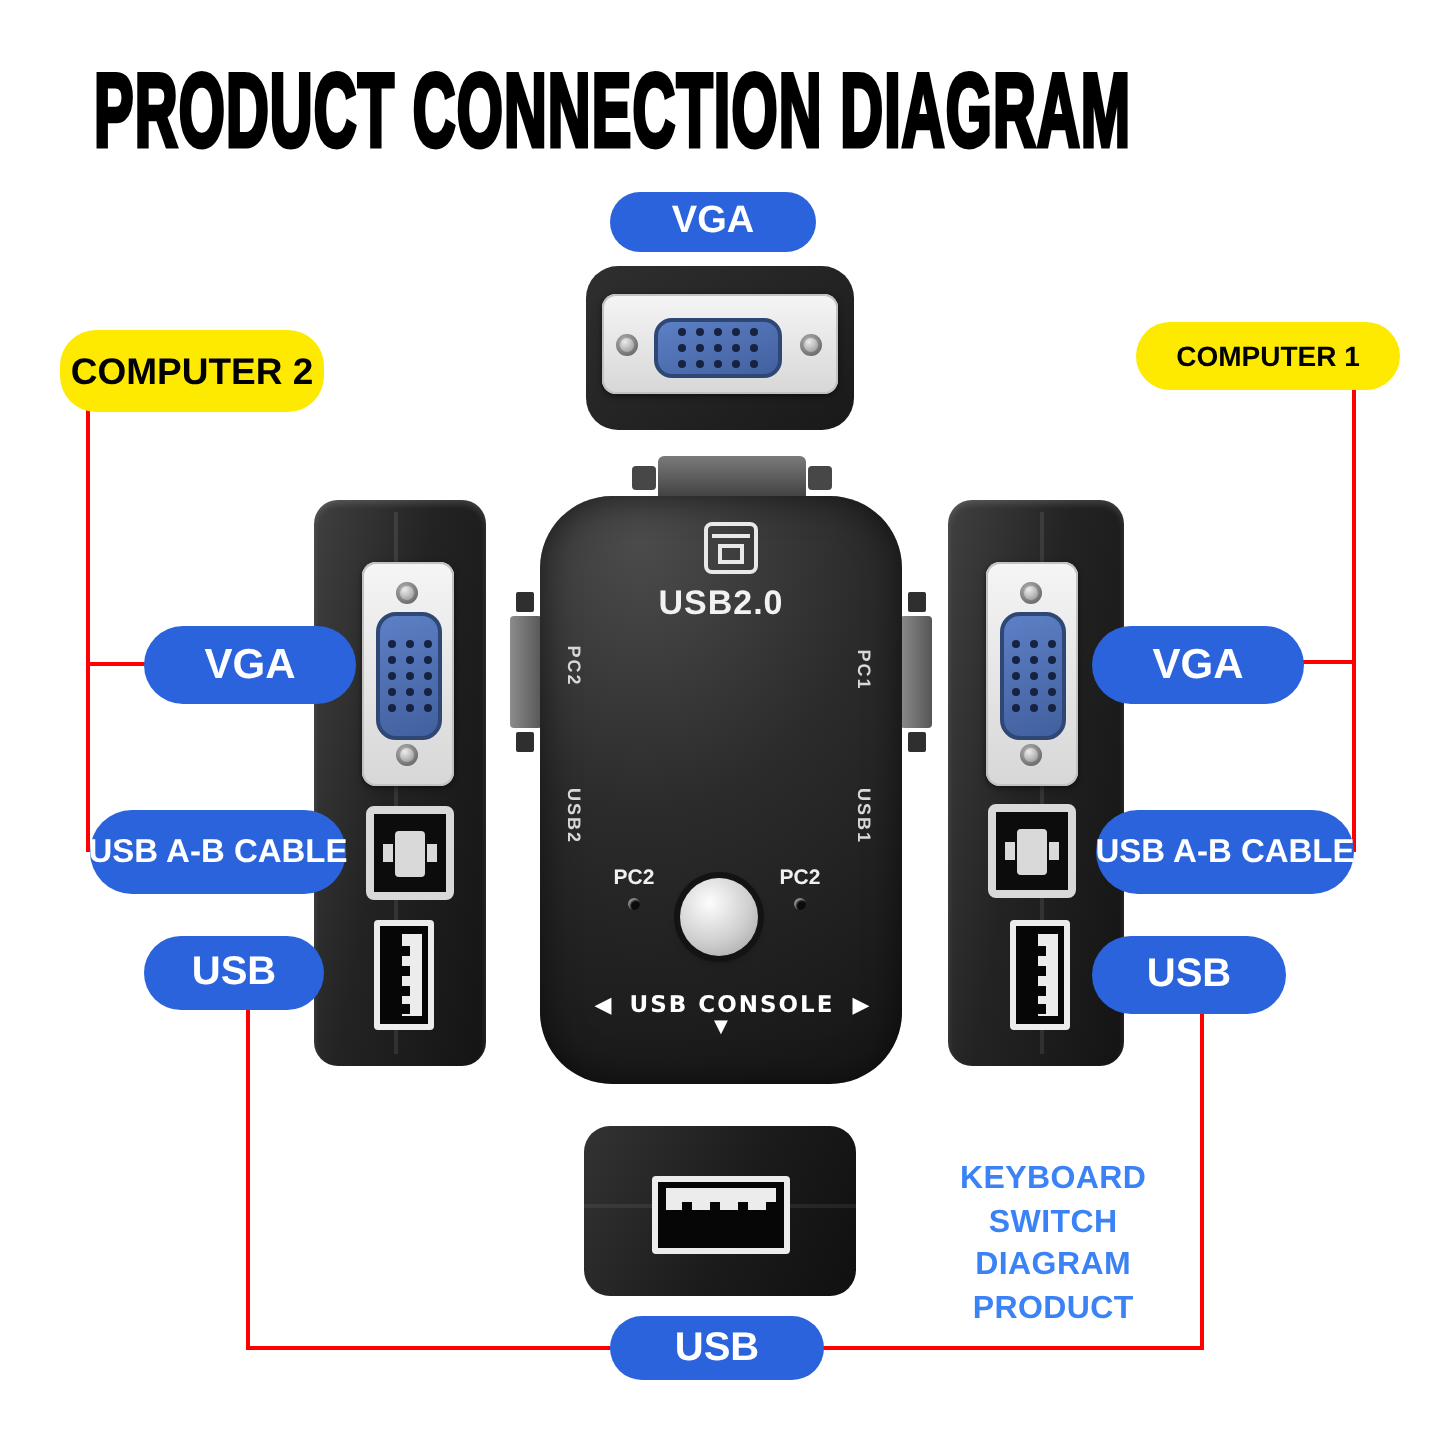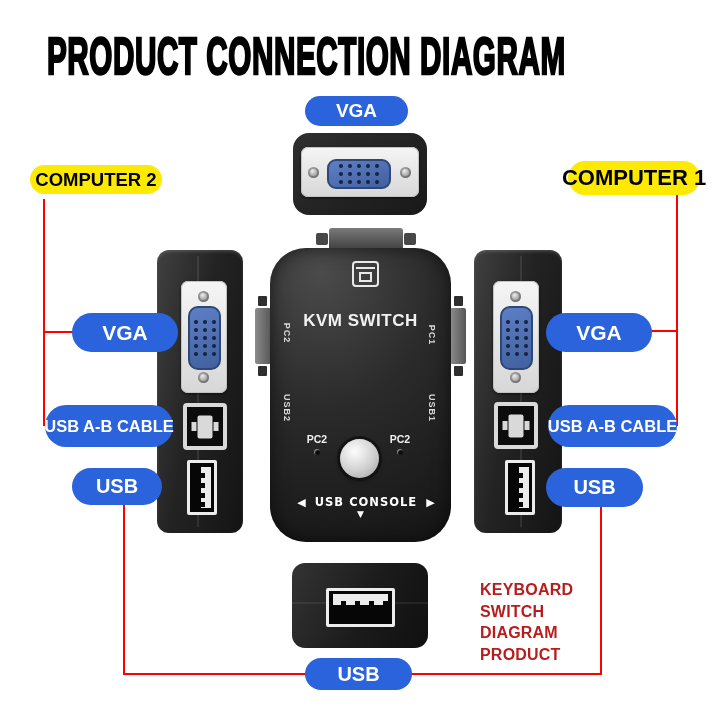--- a/index.html
+++ b/index.html
@@ -109,21 +109,21 @@
 
   
   .hub {
     position:absolute; left:292px; top:563px; width:136px; height:85px; border-radius:13px;
     background:linear-gradient(115deg,#333333,#1b1b1b 55%,#101010);
   }
   .hub .hseam { position:absolute; top:39px; height:2px; width:36px; background:rgba(255,255,255,.07); }
 
   
   .periph { position:absolute; left:480px; top:579px; }
-  .periph div { font-size:16px; font-weight:bold; color:#b91c1c; line-height:21.5px; letter-spacing:.2px; }
+  .periph div { font-size:16px; font-weight:bold; color:#3b82f6; line-height:21.5px; letter-spacing:.2px;text-align:center; }
 </style>
 </head>
 <body>
 
 <div class="stage">
 
   <div class="title">PRODUCT CONNECTION DIAGRAM</div>
 
   <div class="rl" style="left:43px;top:199px;width:2px;height:227px;"></div>
   <div class="rl" style="left:43px;top:331px;width:31px;height:2px;"></div>
@@ -243,21 +243,21 @@
 
   <div class="kvm-topconn" style="left:329px;top:228px;width:74px;height:22px;"></div>
   <div class="topconn-tab" style="left:316px;top:233px;width:12px;height:12px;"></div>
   <div class="topconn-tab" style="left:404px;top:233px;width:12px;height:12px;"></div>
   <div class="kvm"></div>
 
   <div class="mon">
       <div class="bar"></div>
       <div class="scr"></div>
     </div>
-  <div class="kvm-name" style="top:311px;">KVM SWITCH</div>
+  <div class="kvm-name" style="top:292px;">USB2.0</div>
 
   <div class="side-label" style="left:265px;top:328px;">PC2</div>
   <div class="side-label" style="left:265px;top:403px;">USB2</div>
   <div class="side-label" style="left:410px;top:330px;">PC1</div>
   <div class="side-label" style="left:410px;top:403px;">USB1</div>
 
   <div class="btn-label" style="left:304px;top:433px;">PC2</div>
   <div class="btn-label" style="left:387px;top:433px;">PC2</div>
   <div class="led" style="left:314px;top:449px;"></div>
   <div class="led" style="left:397px;top:449px;"></div>
@@ -276,22 +276,22 @@
   </div>
   <div class="usba" style="left:326px;top:588px;width:69px;height:39px;">
     <div class="tongue" style="left:4px;right:4px;top:3px;height:11px;">
       <i style="top:7px;left:8px;width:5px;height:4px;"></i>
         <i style="top:7px;left:22px;width:5px;height:4px;"></i>
         <i style="top:7px;left:36px;width:5px;height:4px;"></i>
         <i style="top:7px;left:50px;width:5px;height:4px;"></i>
     </div>
   </div>
 
-  <div class="pill yellow" style="left:30px;top:165px;width:132px;height:29px;border-radius:18px;font-size:18.5px;">COMPUTER 2</div>
-  <div class="pill yellow" style="left:568px;top:161px;width:132px;height:34px;border-radius:17px;font-size:22px;">COMPUTER 1</div>
+  <div class="pill yellow" style="left:30px;top:165px;width:132px;height:41px;border-radius:18px;font-size:18.5px;">COMPUTER 2</div>
+  <div class="pill yellow" style="left:568px;top:161px;width:132px;height:34px;border-radius:17px;font-size:14px;">COMPUTER 1</div>
 
   <div class="pill blue" style="left:305px;top:96px;width:103px;height:30px;border-radius:15px;font-size:19px;">VGA</div>
 
   <div class="pill blue" style="left:72px;top:313px;width:106px;height:39px;border-radius:20px;font-size:21px;">VGA</div>
   <div class="pill blue" style="left:45px;top:405px;width:128px;height:42px;border-radius:21px;font-size:16.5px;">USB A-B CABLE</div>
   <div class="pill blue" style="left:72px;top:468px;width:90px;height:37px;border-radius:19px;font-size:20px;">USB</div>
 
   <div class="pill blue" style="left:546px;top:313px;width:106px;height:39px;border-radius:20px;font-size:21px;">VGA</div>
   <div class="pill blue" style="left:548px;top:405px;width:129px;height:42px;border-radius:21px;font-size:16.5px;">USB A-B CABLE</div>
   <div class="pill blue" style="left:546px;top:468px;width:97px;height:39px;border-radius:20px;font-size:20px;">USB</div>

